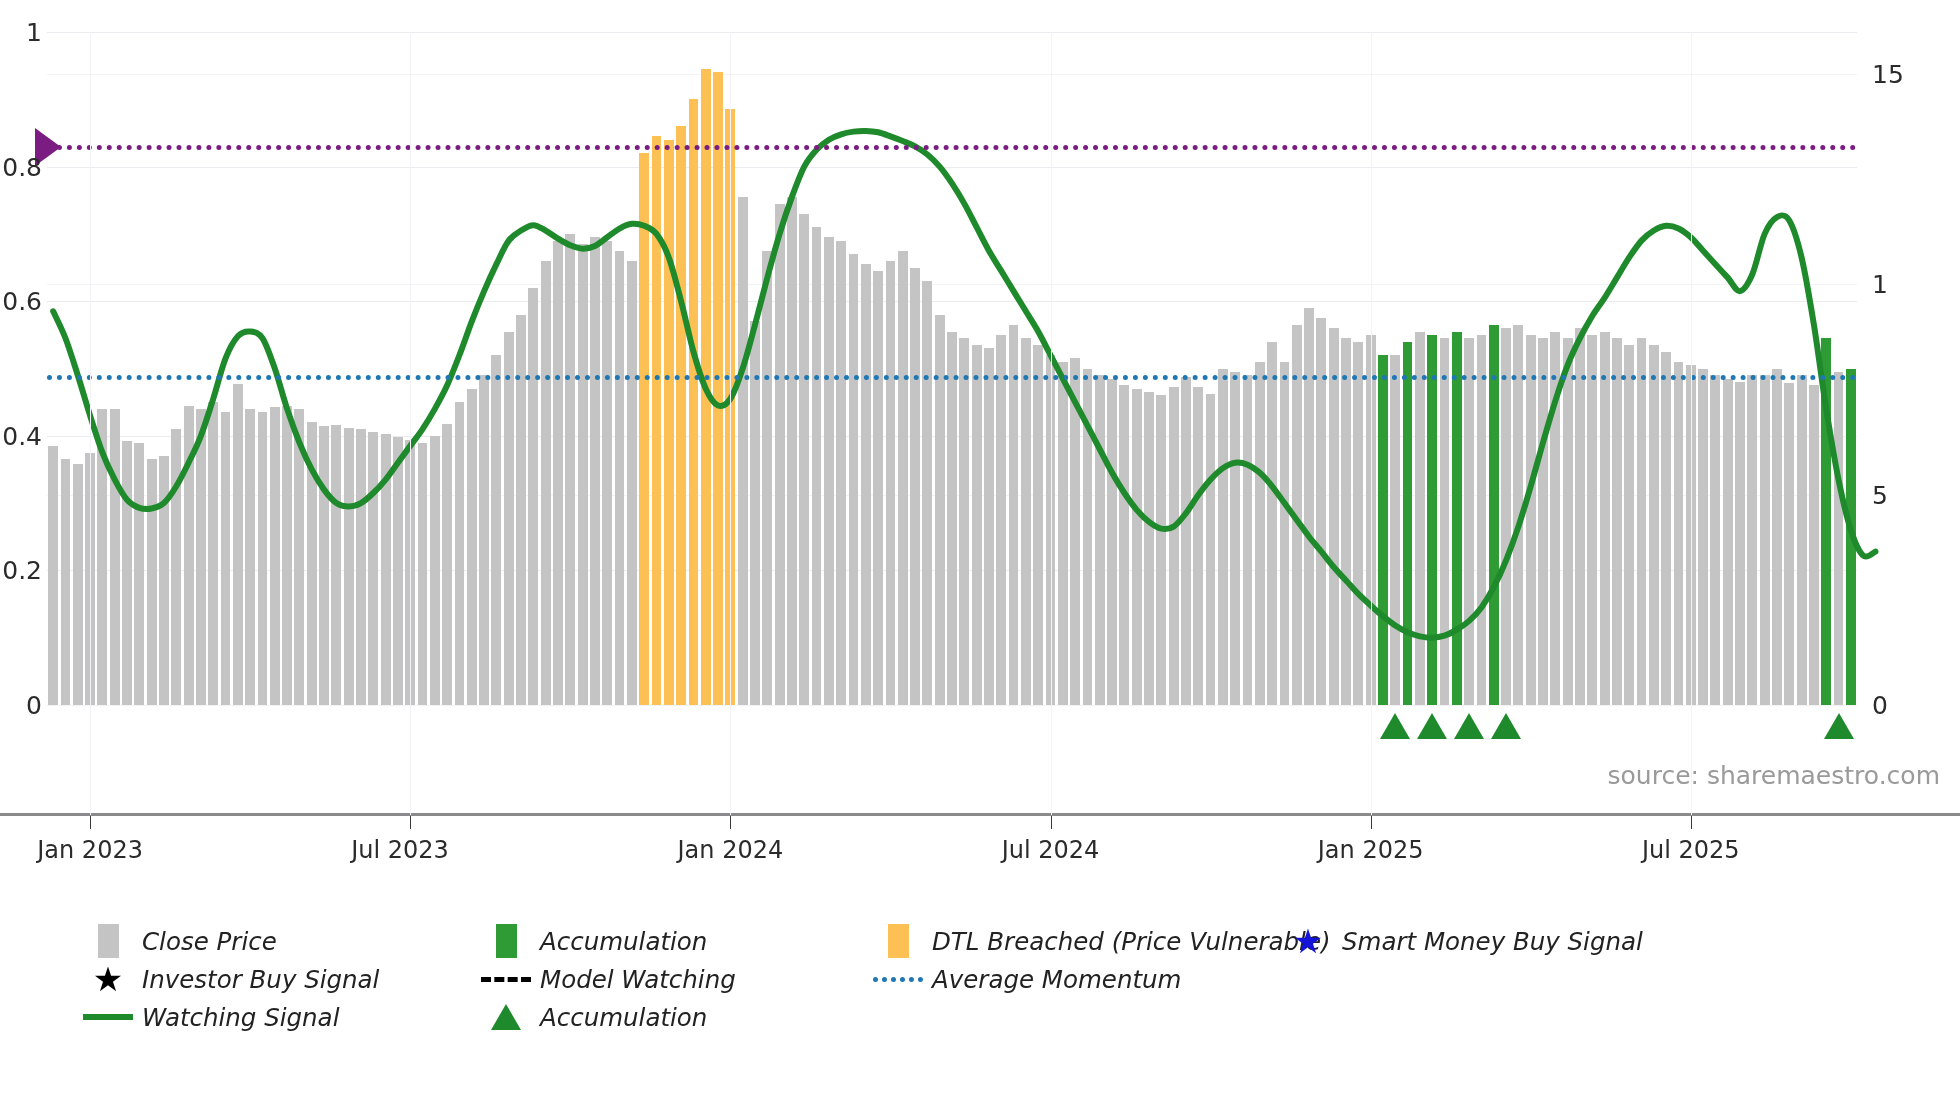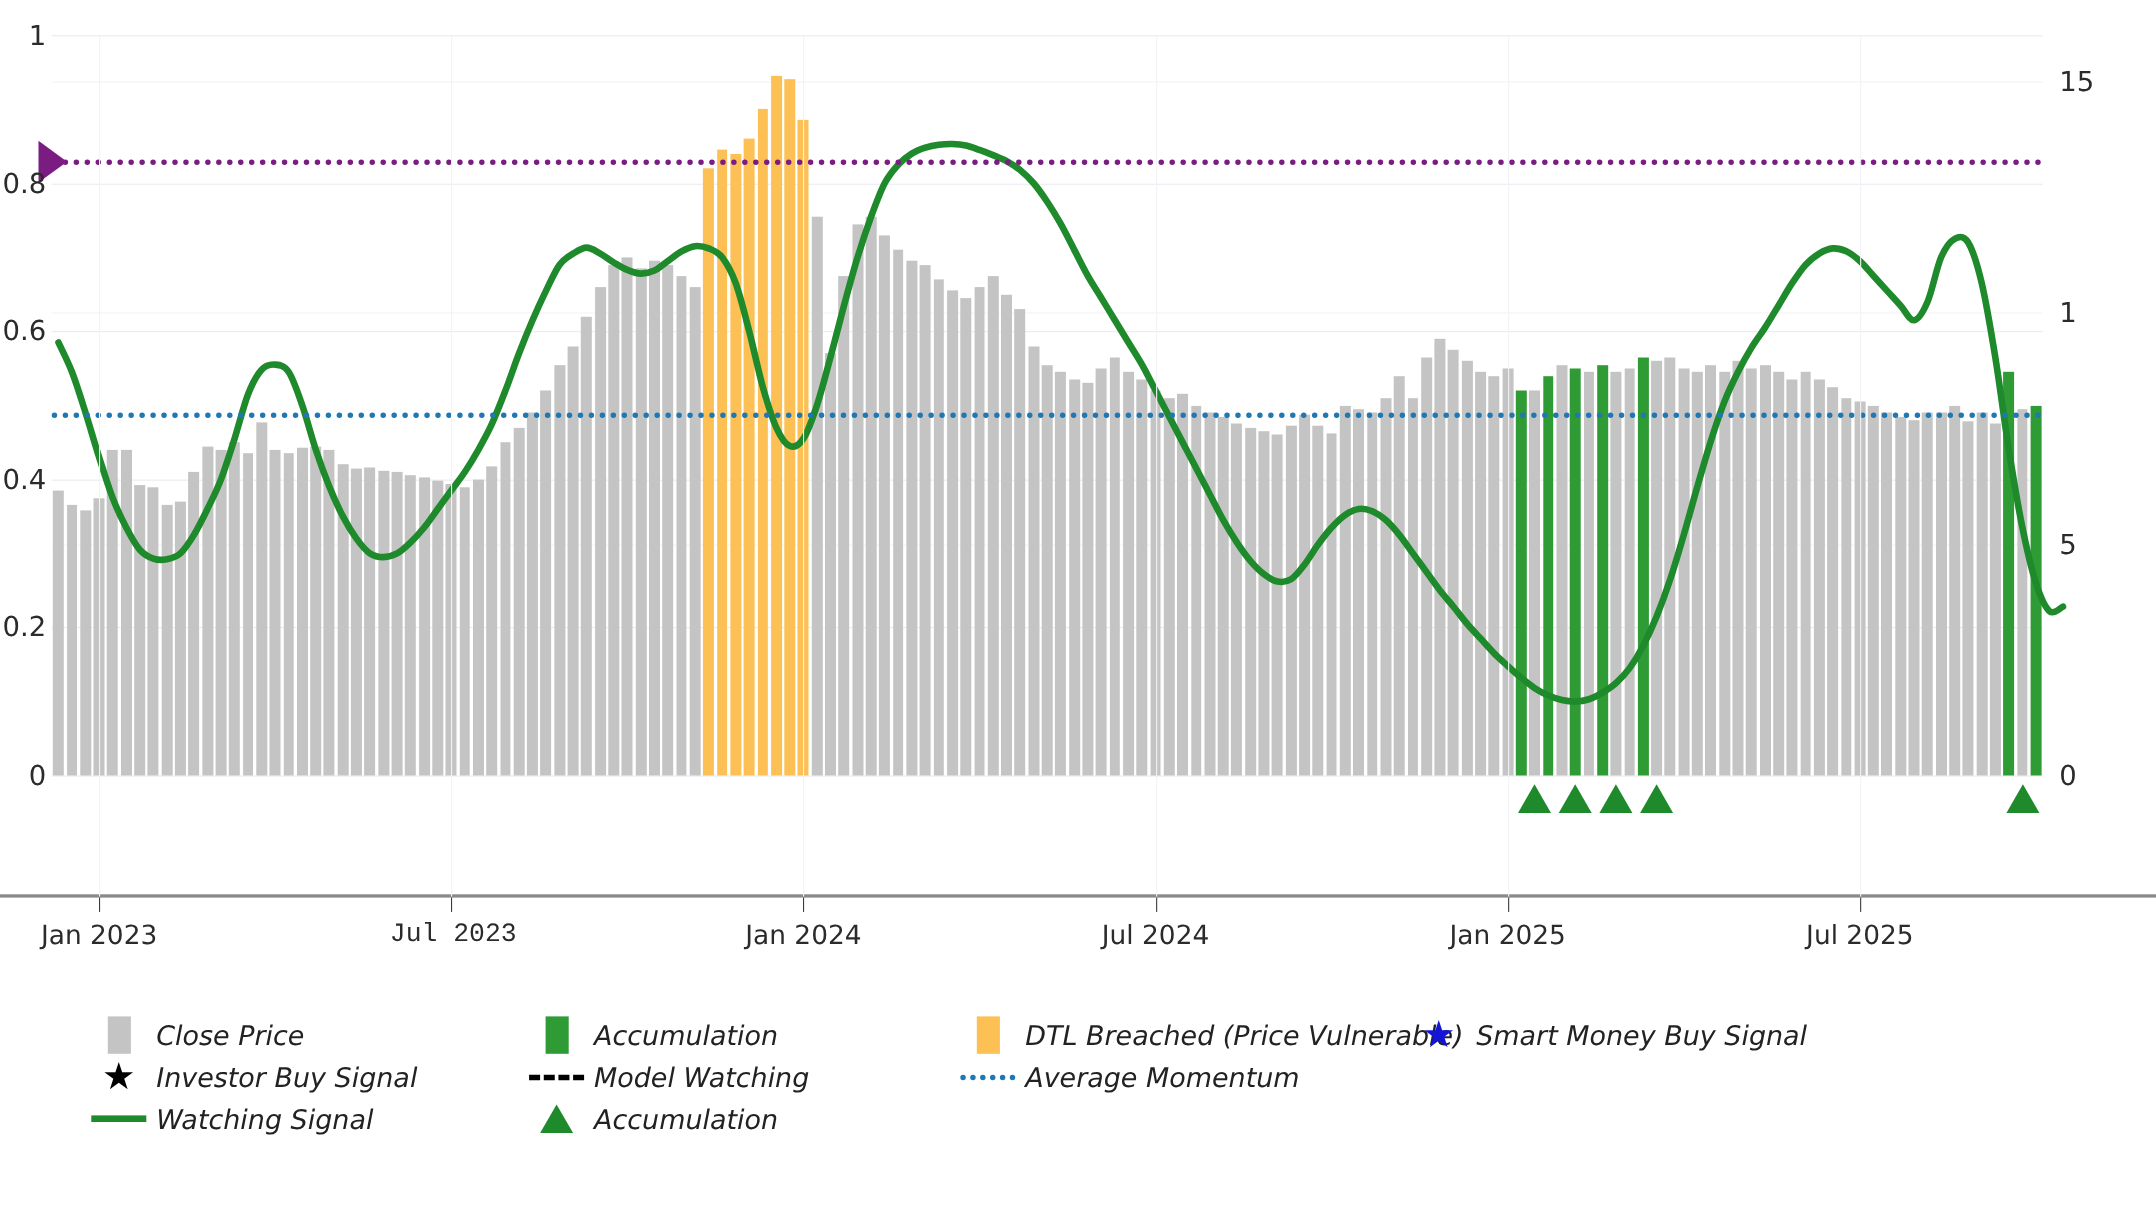--- a/index.html
+++ b/index.html
@@ -262,39 +262,40 @@
     </div>
   <div id="xaxis-line"></div>
   <div id="axis-x">
       <div class="xtick-grid" style="left: 90.0952px;"></div>
       <div class="xtick-grid2" style="left: 90.0952px;"></div>
       <div class="xtick-line" style="left: 90.0952px;"></div>
       <div class="xlabel" style="left: 90.0952px;">Jan 2023</div>
       <div class="xtick-grid" style="left: 410.231px;"></div>
       <div class="xtick-grid2" style="left: 410.231px;"></div>
       <div class="xtick-line" style="left: 410.231px;"></div>
-      <div class="xlabel" style="left: 412px; font-family: Liberation Mono, monospace;">Jul 2023</div>
+      <div class="xlabel" style="left: 400px;">Jul 2023</div>
       <div class="xtick-grid" style="left: 730.367px;"></div>
       <div class="xtick-grid2" style="left: 730.367px;"></div>
       <div class="xtick-line" style="left: 730.367px;"></div>
       <div class="xlabel" style="left: 730.367px;">Jan 2024</div>
       <div class="xtick-grid" style="left: 1050.5px;"></div>
       <div class="xtick-grid2" style="left: 1050.5px;"></div>
       <div class="xtick-line" style="left: 1050.5px;"></div>
       <div class="xlabel" style="left: 1050.5px;">Jul 2024</div>
       <div class="xtick-grid" style="left: 1370.64px;"></div>
       <div class="xtick-grid2" style="left: 1370.64px;"></div>
       <div class="xtick-line" style="left: 1370.64px;"></div>
       <div class="xlabel" style="left: 1370.64px;">Jan 2025</div>
       <div class="xtick-grid" style="left: 1690.78px;"></div>
       <div class="xtick-grid2" style="left: 1690.78px;"></div>
       <div class="xtick-line" style="left: 1690.78px;"></div>
       <div class="xlabel" style="left: 1690.78px;">Jul 2025</div>
     </div>
 
+  <div id="source">source: sharemaestro.com</div>
 
   <div id="legend">
       <div class="legend-row">
         <div class="legend-item" style="left: 0px;">
           <span class="lk">
             <span class="sw-rect" style="background: rgb(196, 196, 196);"></span>
           </span>
           <span class="legend-label">Close Price</span>
         </div>
         <div class="legend-item" style="left: 398px;">

